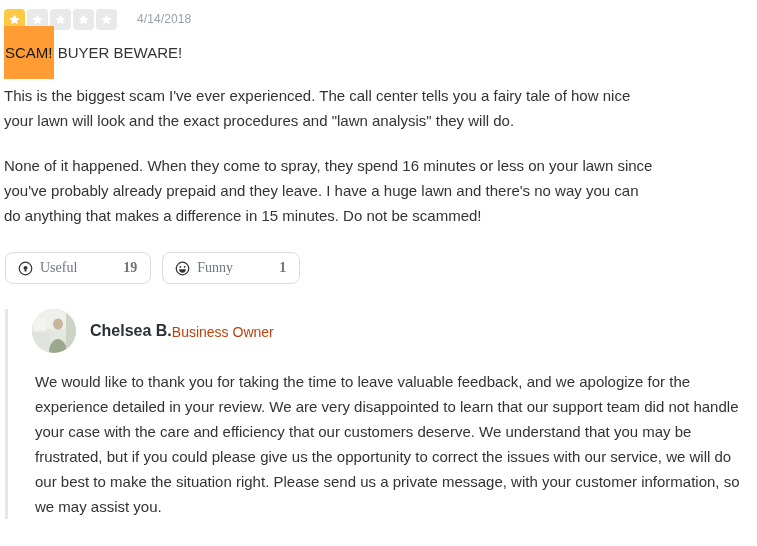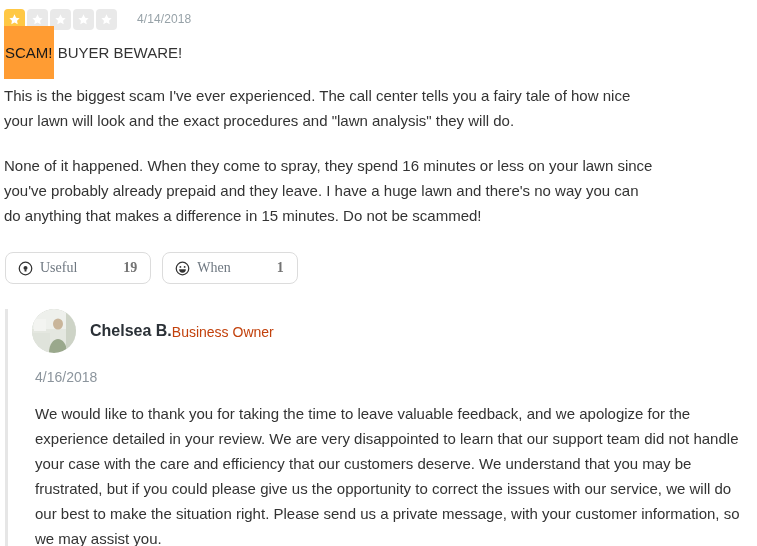--- a/index.html
+++ b/index.html
@@ -208,21 +208,21 @@
     </button>
     <button class="vote-btn">
       <span>
         <svg width="15" height="15" viewBox="0 0 24 24">
             <circle cx="12" cy="12" r="10" fill="none" stroke="#333333" stroke-width="2"></circle>
             <circle cx="8.6" cy="9.4" r="1.5" fill="#333333"></circle>
             <circle cx="15.4" cy="9.4" r="1.5" fill="#333333"></circle>
             <path d="M6.6 13.2h10.8a5.4 5.4 0 0 1-10.8 0z" fill="#333333"></path>
           </svg>
       </span>
-      <span>When</span>
+      <span>Funny</span>
       <span class="count">1</span>
     </button>
   </div>
 
   <div class="owner-reply">
     <div class="owner-head">
       <span class="avatar">
         <svg width="44" height="44" viewBox="0 0 44 44">
           <defs>
             <clipPath id="avclip">
@@ -239,21 +239,20 @@
             <rect x="34" y="0" width="10" height="44" fill="#cdd3c6"></rect>
           </g>
         </svg>
       </span>
       <span class="owner-meta">
         <span class="owner-name">Chelsea B.</span>
         <span class="owner-role">Business Owner</span>
       </span>
     </div>
 
-    <div class="reply-date">4/16/2018</div>
 
     <div class="reply-body">
       <p>We would like to thank you for taking the time to leave valuable feedback, and we apologize for the experience detailed in your review. We are very disappointed to learn that our support team did not handle your case with the care and efficiency that our customers deserve. We understand that you may be frustrated, but if you could please give us the opportunity to correct the issues with our service, we will do our best to make the situation right. Please send us a private message, with your customer information, so we may assist you.</p>
     </div>
 
   </div>
 
 </div>
 
 </body></html>

